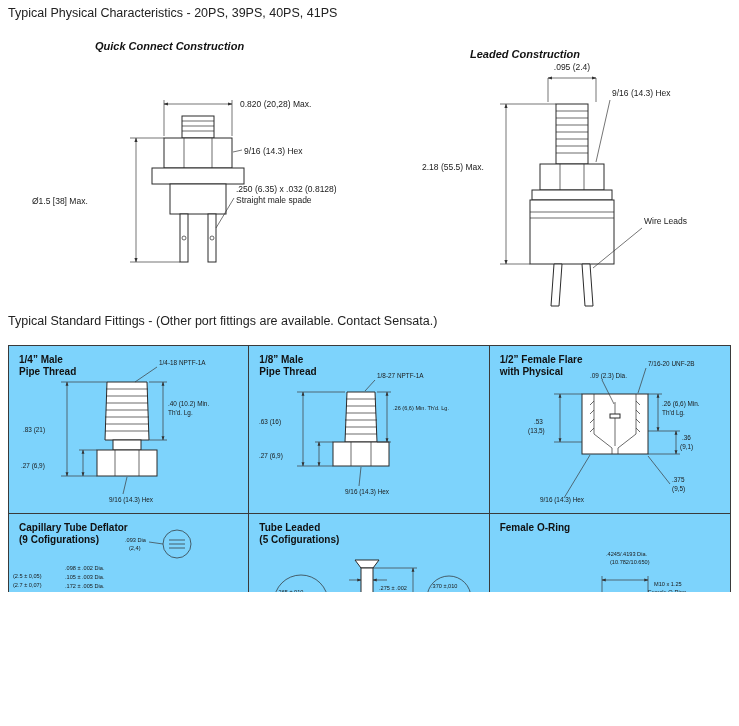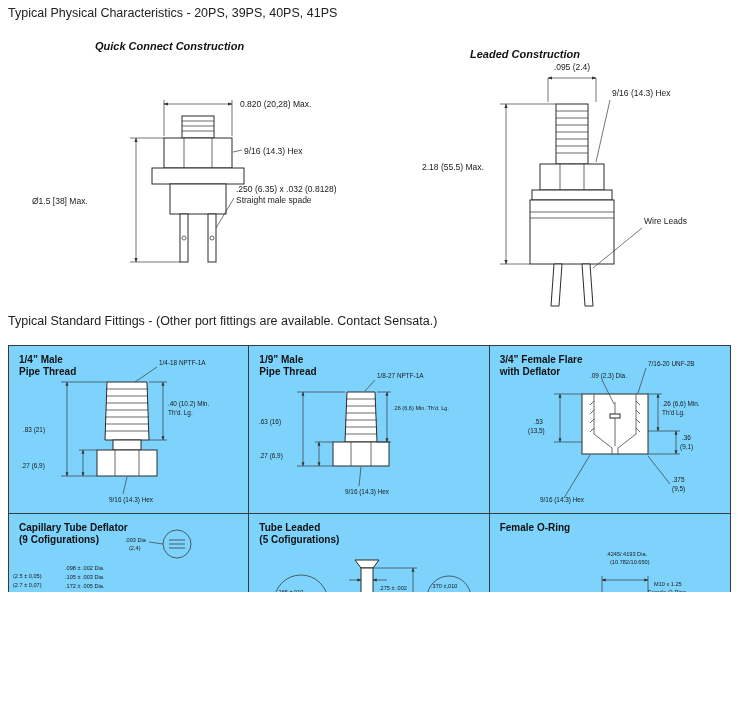--- a/index.html
+++ b/index.html
@@ -175,21 +175,21 @@
         </g>
         <g>
           <line class="dim" x1="114" y1="148" x2="118" y2="131"></line>
           <text class="t6" x="100" y="156">9/16 (14.3) Hex</text>
         </g>
       </svg>
     </div>
 
     <div class="cell">
       <div class="cell-title">
-        <div>1/9” Male</div>
+        <div>1/8” Male</div>
         <div>Pipe Thread</div>
       </div>
       <svg width="239" height="162" viewBox="0 0 239 162">
         <defs>
             <marker id="f2" viewBox="0 0 10 10" refX="9" refY="5" markerWidth="6" markerHeight="6" orient="auto-start-reverse">
               <path d="M0,1.5 L10,5 L0,8.5 z" fill="#333"></path>
             </marker>
           </defs>
         <g>
           <polygon class="outline" points="98,46 126,46 128,96 96,96"></polygon>
@@ -226,22 +226,22 @@
         </g>
         <g>
           <line class="dim" x1="110" y1="140" x2="112" y2="121"></line>
           <text class="t6" x="96" y="148">9/16 (14.3) Hex</text>
         </g>
       </svg>
     </div>
 
     <div class="cell">
       <div class="cell-title">
-        <div>3/4” Female Flare</div>
-        <div>with Deflator</div>
+        <div>1/2” Female Flare</div>
+        <div>with Physical</div>
       </div>
       <svg width="239" height="162" viewBox="0 0 239 162">
         <defs>
             <marker id="f3" viewBox="0 0 10 10" refX="9" refY="5" markerWidth="6" markerHeight="6" orient="auto-start-reverse">
               <path d="M0,1.5 L10,5 L0,8.5 z" fill="#333"></path>
             </marker>
           </defs>
         <g>
           <rect class="outline" x="92" y="48" width="66" height="60"></rect>
           <line class="thin" x1="104" y1="48" x2="104" y2="88"></line>

